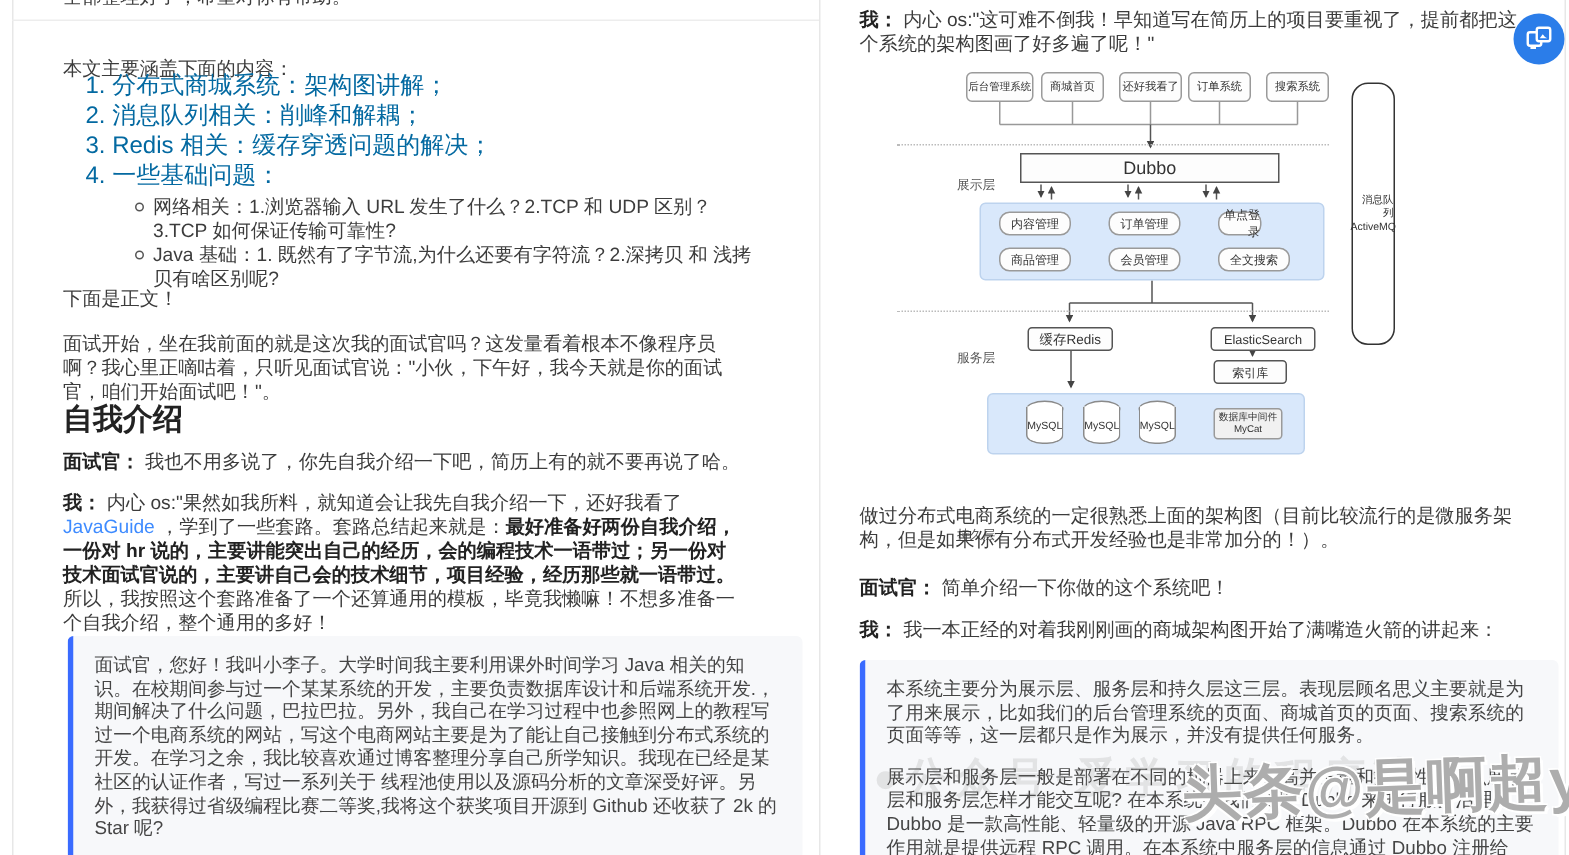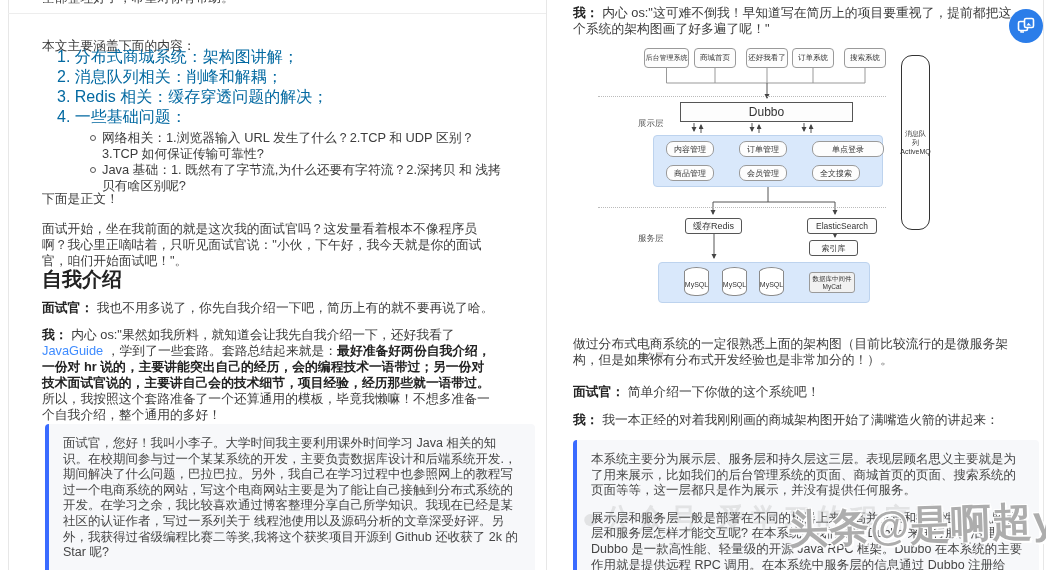--- a/index.html
+++ b/index.html
@@ -14,21 +14,21 @@
   .subdot{position:absolute;width:4px;height:4px;border:1px solid #555;border-radius:50%;}
   .run-b{font-weight:bold;color:#222;}
   .run-link{color:#3e8bff;cursor:pointer;}
   .quote{position:absolute;background:#f7f8fa;border-left:4px solid #3a6bff;border-radius:4px;
          padding:12px 14px;font-size:12.5px;line-height:15.6px;color:#454545;}
   .quote p{margin:0 0 12px 0;}
   .quote p:last-child{margin-bottom:0;}
   
   #diagram{position:absolute;left:590px;top:44px;width:456px;height:292px;}
   .dbox{position:absolute;background:#fdfdfd;border:1px solid #9a9a9a;border-radius:4px;
-        display:flex;align-items:center;justify-content:center;text-align:center;
+        display:flex;align-items:center;justify-content:center;text-align:right;
         color:#333;box-sizing:border-box;}
   .panel{position:absolute;background:#d9e8fb;border:1px solid #bdd3ee;border-radius:4px;box-sizing:border-box;}
   .layer-label{position:absolute;font-size:8.5px;color:#555;margin-top:43px;}
   .dotted{position:absolute;border-top:1px dotted #bbb;height:0;}
   .cyl{position:absolute;width:25px;height:32px;}
   .cyl .bodyc{position:absolute;top:4px;left:0;width:23px;height:24px;background:#fff;
        border:1px solid #8a8a8a;border-top:none;border-radius:0 0 11px 11px/0 0 6px 6px;}
   .cyl .topc{position:absolute;top:0;left:0;width:23px;height:9px;background:#fff;
        border:1px solid #8a8a8a;border-radius:50%;}
   .cyl .clabel{position:absolute;top:14px;width:25px;text-align:center;font-size:7px;color:#333;}
@@ -114,21 +114,21 @@
     <div class="dbox" style="left:254px;top:4px;width:42px;height:20px;font-size:7.5px;">搜索系统</div>
 
     <div class="layer-label" style="left:48px;top:31px;">展示层</div>
     <div class="dotted" style="left:8px;top:52px;width:288px;"></div>
 
     <div class="dbox" style="left:90px;top:58px;width:173px;height:20px;font-size:12px;border-color:#555;border-radius:0;">Dubbo</div>
 
     <div class="panel" style="left:63px;top:91px;width:230px;height:52px;"></div>
     <div class="dbox" style="left:76px;top:97px;width:48px;height:16px;font-size:8px;border-radius:7px;">内容管理</div>
     <div class="dbox" style="left:149px;top:97px;width:48px;height:16px;font-size:8px;border-radius:7px;">订单管理</div>
-    <div class="dbox" style="left:222px;top:97px;width:72px;height:16px;font-size:8px;border-radius:7px;">单点登录</div>
+    <div class="dbox" style="left:222px;top:97px;width:29px;height:16px;font-size:8px;border-radius:7px;">单点登录</div>
     <div class="dbox" style="left:76px;top:121px;width:48px;height:16px;font-size:8px;border-radius:7px;">商品管理</div>
     <div class="dbox" style="left:149px;top:121px;width:48px;height:16px;font-size:8px;border-radius:7px;">会员管理</div>
     <div class="dbox" style="left:222px;top:121px;width:48px;height:16px;font-size:8px;border-radius:7px;">全文搜索</div>
 
     <div class="layer-label" style="left:48px;top:146px;">服务层</div>
     <div class="dotted" style="left:8px;top:163px;width:288px;"></div>
 
     <div class="dbox" style="left:95px;top:174px;width:57px;height:16px;font-size:9px;border-color:#555;border-radius:3px;">缓存Redis</div>
     <div class="dbox" style="left:217px;top:174px;width:70px;height:16px;font-size:8.5px;border-color:#555;border-radius:3px;">ElasticSearch</div>
     <div class="dbox" style="left:219px;top:196px;width:49px;height:16px;font-size:8px;border-color:#555;border-radius:3px;">索引库</div>

